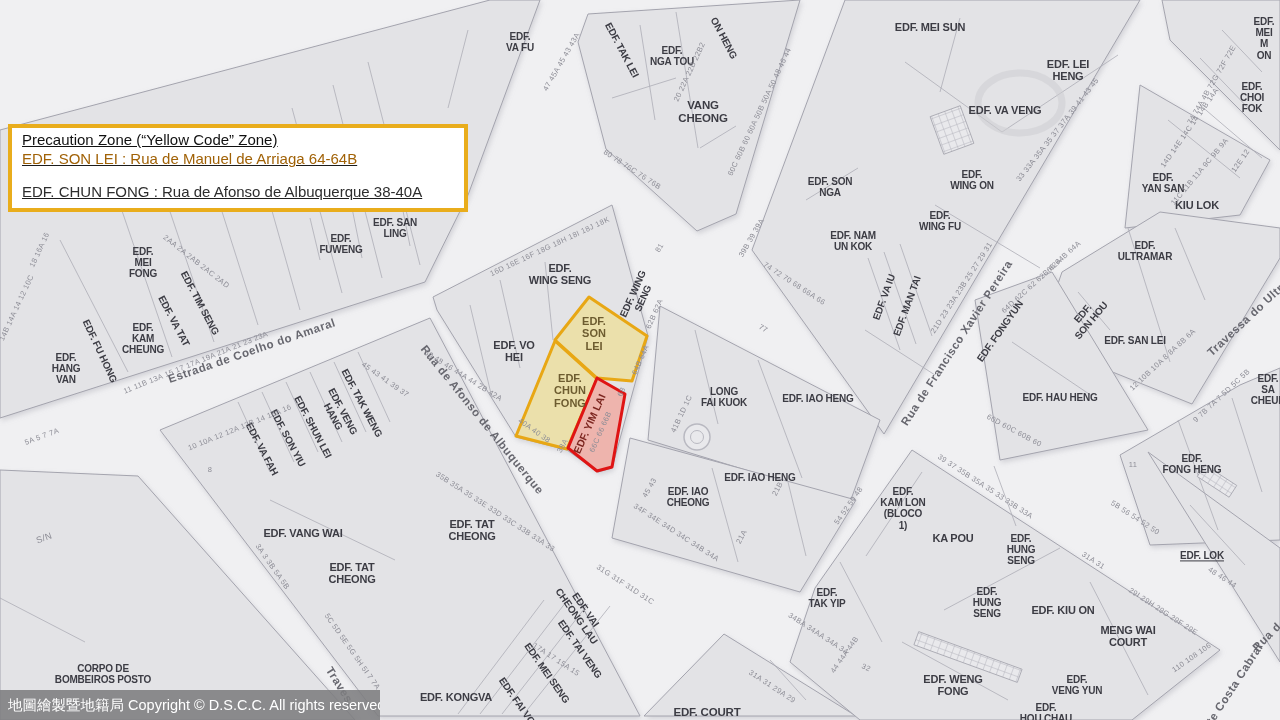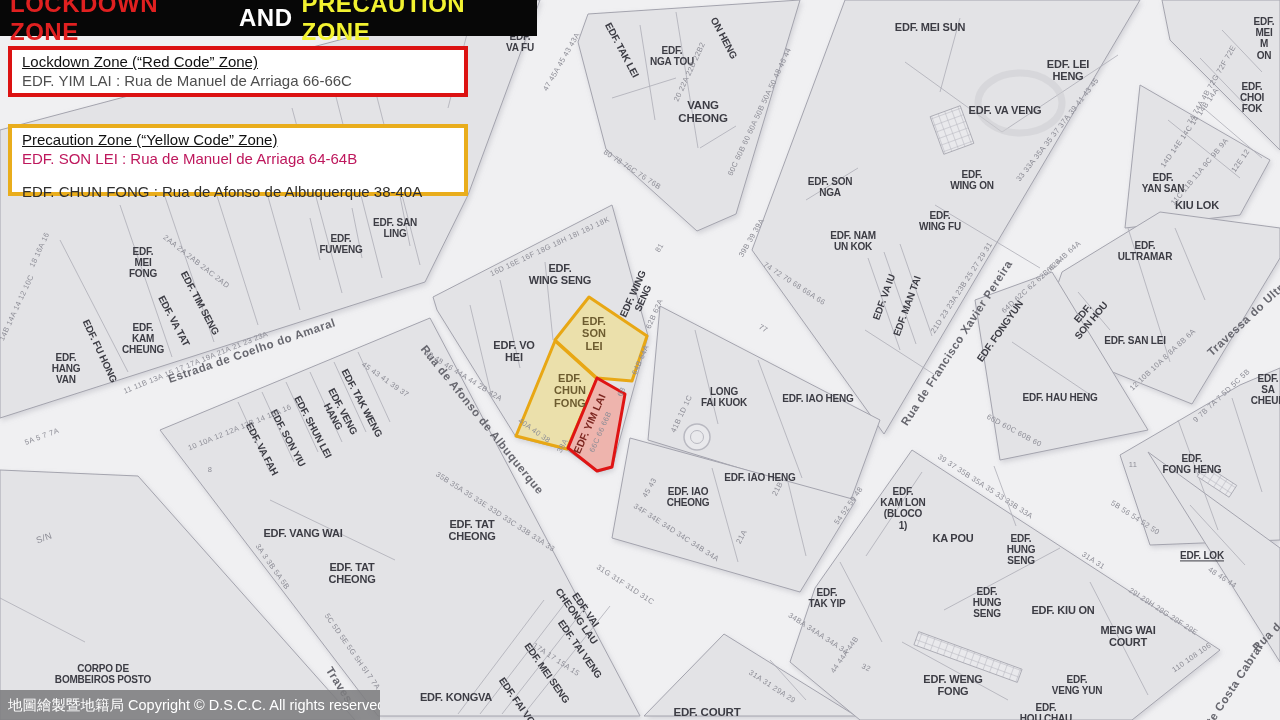--- a/index.html
+++ b/index.html
@@ -17,24 +17,24 @@
   .zone-label-red{font-weight:bold;font-size:10.5px;color:#7c2620;white-space:pre;}
   .titlebar{position:absolute;left:0;top:0;width:537px;height:36px;background:#070707;
             display:flex;align-items:center;gap:9px;padding-left:10px;box-sizing:border-box;
             font-weight:bold;font-size:24px;letter-spacing:.5px;}
   .t-lockdown{color:var(--title-red,#e02020);}
   .t-and{color:var(--title-white,#ffffff);}
   .t-precaution{color:var(--title-yellow,#f2f230);}
   .info-box{position:absolute;left:8px;width:460px;background:#ffffff;border:4px solid #000;
             padding:3px 10px;box-sizing:border-box;font-size:15px;color:#1c1c1c;}
   .lockdown-box{top:46px;height:51px;border-color:var(--lockdown-border,#dc1212);}
-  .precaution-box{top:124px;height:72px;border-color:var(--precaution-border,#e9ad1c);}
+  .precaution-box{top:124px;height:88px;border-color:var(--precaution-border,#e9ad1c);text-decoration:underline;}
   .box-heading{text-decoration:underline;color:#111;}
   .lockdown-entry{color:#4e4e4e;margin-top:2px;}
-  .precaution-entry1{color:#be185d;margin-top:2px;}
+  .precaution-entry1{color:#a16207;margin-top:2px;}
   .precaution-entry2{color:#2e2e2e;margin-top:16px;}
   .copyright{position:absolute;left:0;top:690px;width:380px;height:30px;
              background:rgba(125,125,128,.88);color:#fff;font-size:14.5px;line-height:30px;
              padding-left:8px;box-sizing:border-box;white-space:nowrap;overflow:hidden;}
 </style>
 </head>
 <body>
 
 <div class="stage">
 
@@ -325,30 +325,21 @@
       <div class="lbl house-number-label" style="left: 196px; top: 262px; transform: translate(-50%, -50%) rotate(38deg);">2AA 2A 2AB 2AC 2AD</div>
       <div class="lbl house-number-label" style="left: 210px; top: 470px; transform: translate(-50%, -50%) rotate(0deg);">8</div>
       <div class="lbl house-number-label" style="left: 42px; top: 437px; transform: translate(-50%, -50%) rotate(-20deg);">5A 5 7 7A</div>
       <div class="lbl house-number-label" style="left: 40px; top: 250px; transform: translate(-50%, -50%) rotate(-65deg);">18 16A 16</div>
       <div class="lbl house-number-label" style="left: 1212px; top: 85px; transform: translate(-50%, -50%) rotate(-60deg);">74 74A 4B 72G 72F 72E</div>
       <div class="lbl house-number-label" style="left: 1190px; top: 128px; transform: translate(-50%, -50%) rotate(-55deg);">14D 14E 14C 14 14B 14A</div>
       <div class="lbl house-number-label" style="left: 1241px; top: 161px; transform: translate(-50%, -50%) rotate(-55deg);">12E 12</div>
       <div class="lbl house-number-label" style="left: 1200px; top: 172px; transform: translate(-50%, -50%) rotate(-50deg);">11C 11B 11A 9C 9B 9A</div>
     </div>
 
-  <div class="titlebar">
-    <span class="t-lockdown">LOCKDOWN ZONE</span>
-    <span class="t-and">AND</span>
-    <span class="t-precaution">PRECAUTION ZONE</span>
-  </div>
-
-  <div class="info-box lockdown-box">
-    <div class="box-heading">Lockdown Zone (“Red Code” Zone)</div>
-    <div class="lockdown-entry">EDF. YIM LAI : Rua de Manuel de Arriaga 66-66C</div>
-  </div>
+
 
   <div class="info-box precaution-box">
     <div class="box-heading">Precaution Zone (“Yellow Code” Zone)</div>
     <div class="precaution-entry1">EDF. SON LEI : Rua de Manuel de Arriaga 64-64B</div>
     <div class="precaution-entry2">EDF. CHUN FONG : Rua de Afonso de Albuquerque 38-40A</div>
   </div>
 
   <div class="copyright">地圖繪製暨地籍局 Copyright © D.S.C.C. All rights reserved</div>
 
 </div>

